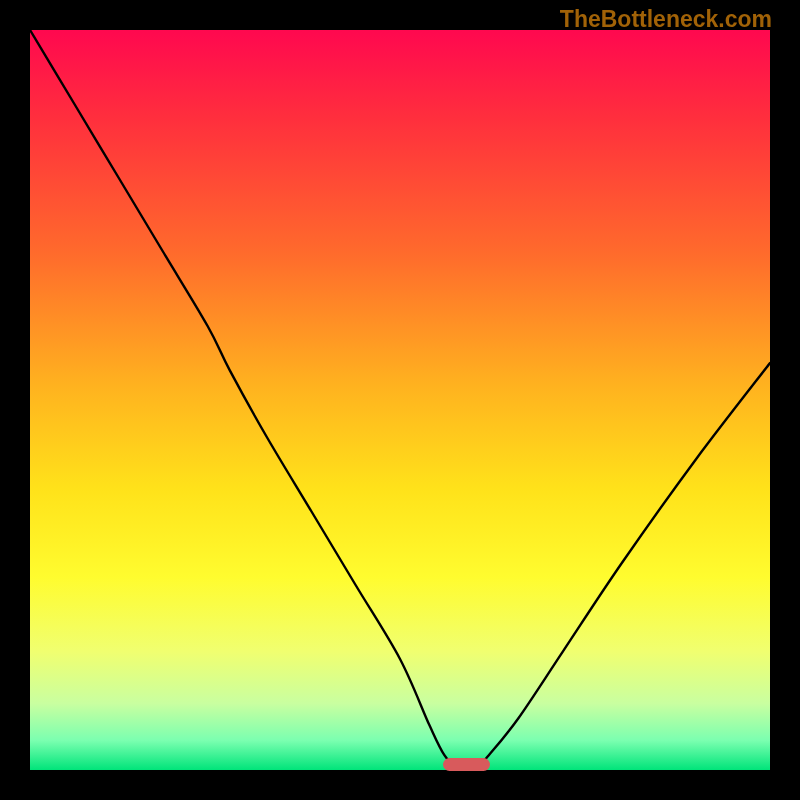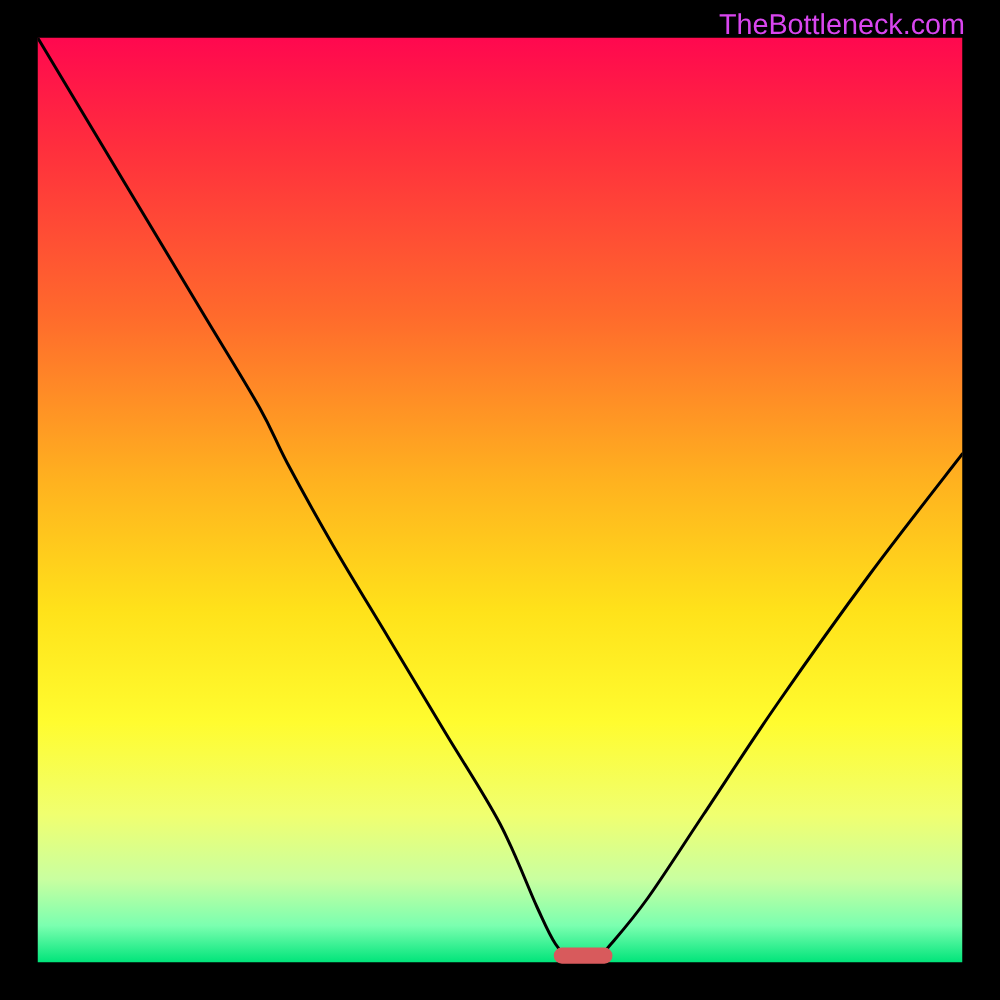--- a/index.html
+++ b/index.html
@@ -17,22 +17,22 @@
   .plot-area {
     position: absolute;
   }
   .gradient-bg {
     position: absolute;
     inset: 0;
   }
   .watermark {
     position: absolute;
     font-family: Arial, Helvetica, sans-serif;
-    font-weight: 400;
-    color: #d946ef;
+    font-weight: 700;
+    color: #a16207;
     white-space: nowrap;
   }
   .curve-svg {
     position: absolute;
     inset: 0;
   }
   .marker {
     position: absolute;
     background: #d85a5c;
     border-radius: 999px;

